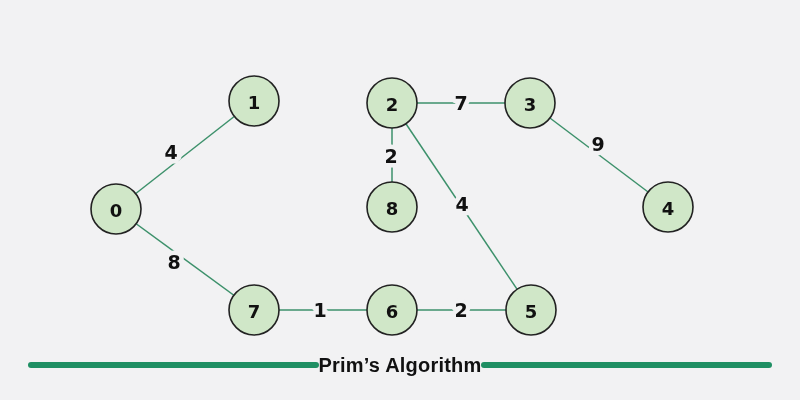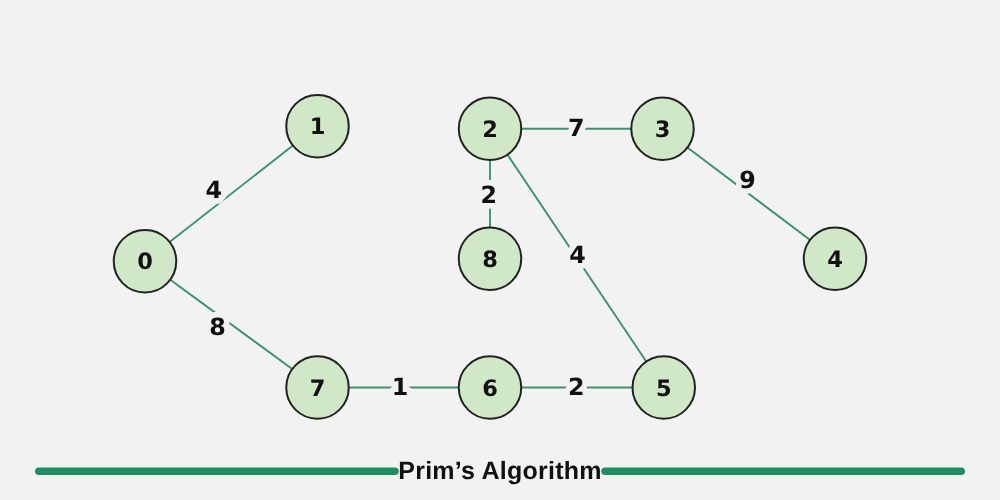--- a/index.html
+++ b/index.html
@@ -33,21 +33,21 @@
   }
   .node-circle{fill:var(--node-fill);stroke:var(--node-border);stroke-width:1.6;}
   .node-id{
     font:600 18px "DejaVu Sans",sans-serif;
     fill:var(--ink);
     text-anchor:middle;
     dominant-baseline:central;
   }
   .footer{
     position:absolute;
-    left:28px;right:28px;top:364px;
+    left:28px;right:28px;top:352px;
     height:26px;
     display:flex;align-items:center;
   }
   .bar{
     flex:1 1 0;
     height:6px;
     border-radius:3px;
     background:var(--separator);
   }
   .caption{

